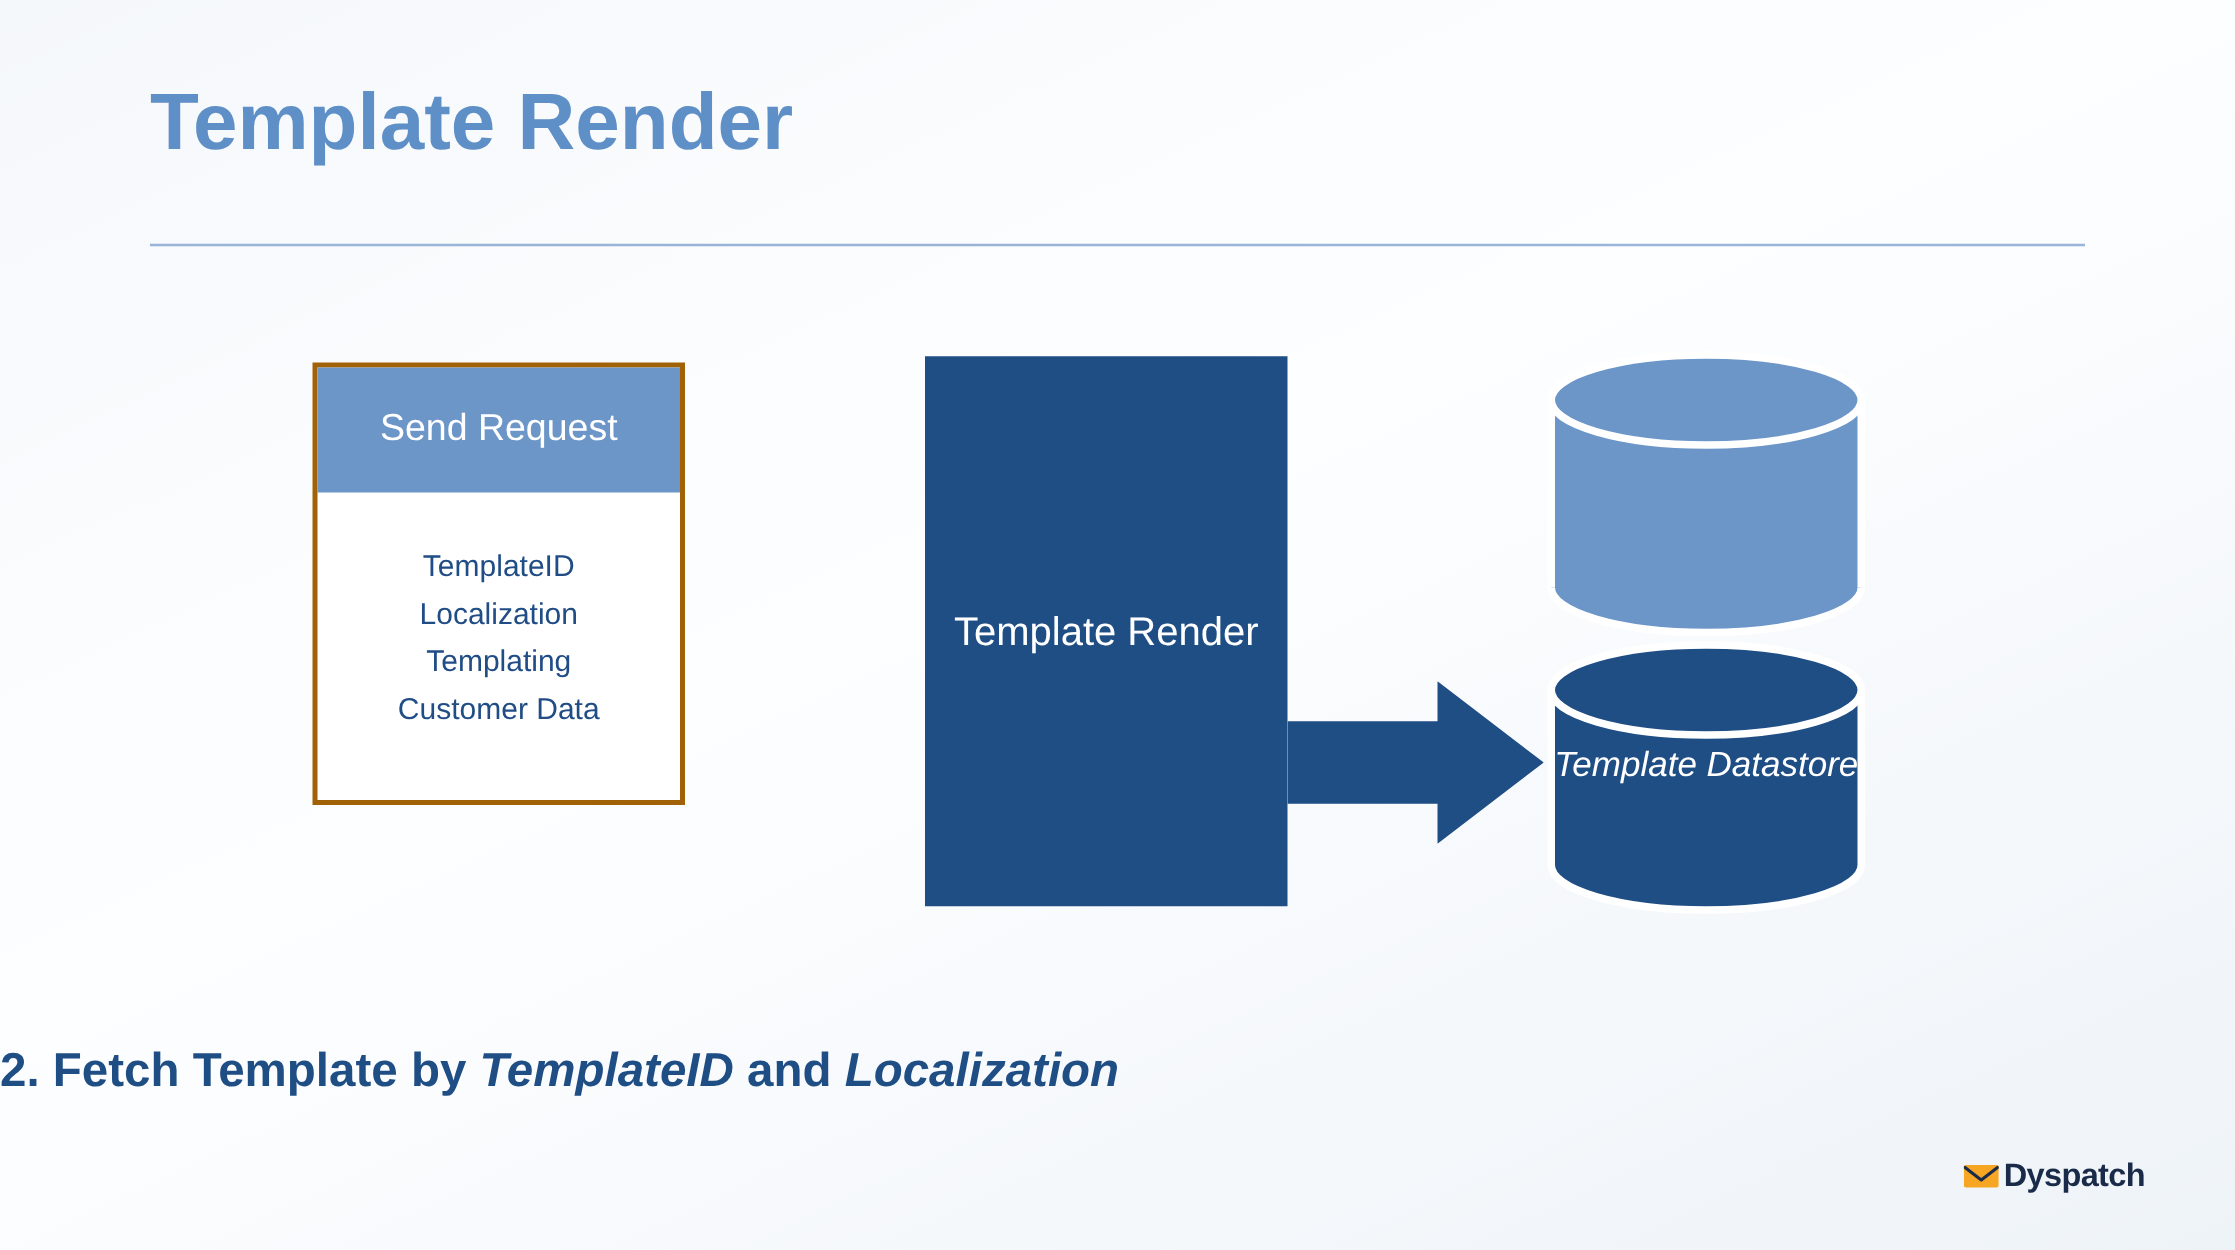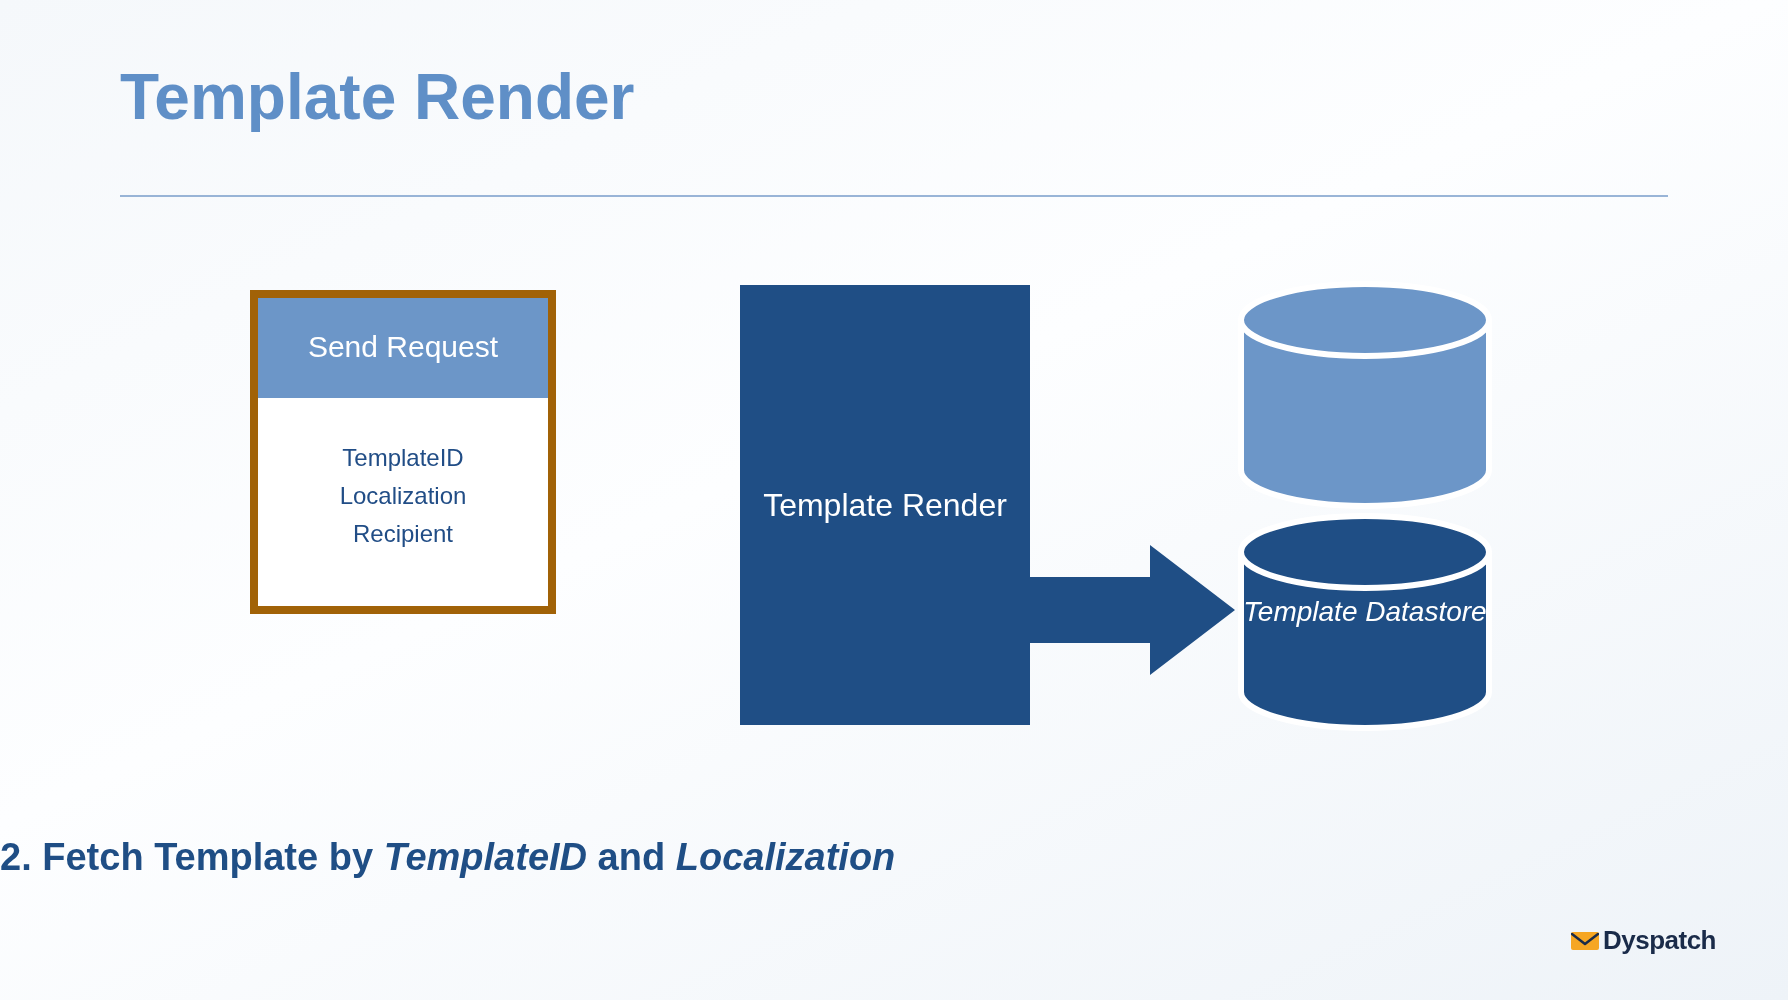--- a/index.html
+++ b/index.html
@@ -34,21 +34,21 @@
     border-top: 2px solid #6f96c6;
     opacity: 0.7;
   }
 
   
   .send-card {
     position: absolute;
     top: 290px;
     left: 250px;
     width: 290px;
-    border: 8px solid #a16207;
+    border: 4px solid #a16207;
     background: #ffffff;
   }
   .send-card .header {
     background: #6c96c8;
     color: #ffffff;
     font-size: 30px;
     font-weight: 500;
     text-align: center;
     padding: 32px 10px 34px;
   }
@@ -149,21 +149,22 @@
 <div class="slide">
 
   <div class="title">Template Render</div>
   <div class="hr"></div>
 
   <div class="send-card">
     <div class="header">Send Request</div>
     <div class="body">
       <div class="row">TemplateID</div>
       <div class="row">Localization</div>
-      <div class="row">Recipient</div>
+      <div class="row">Templating</div>
+      <div class="row">Customer Data</div>
     </div>
   </div>
 
   <div class="render-block">
     <span>Template Render</span>
   </div>
 
   <div class="arrow">
     <svg width="205" height="130" viewBox="0 0 205 130">
       <polygon points="0,32 120,32 120,0 205,65 120,130 120,98 0,98" fill="#1f4e85"></polygon>

